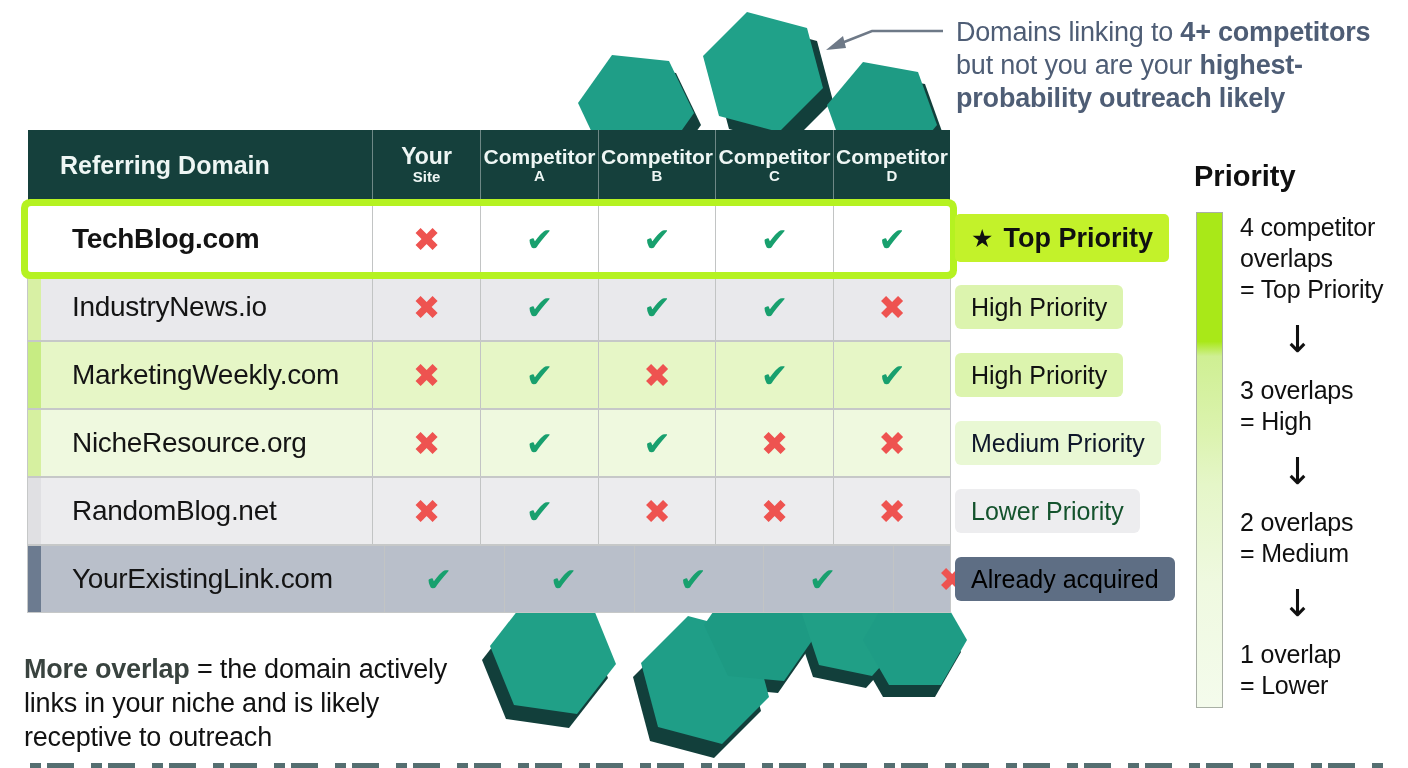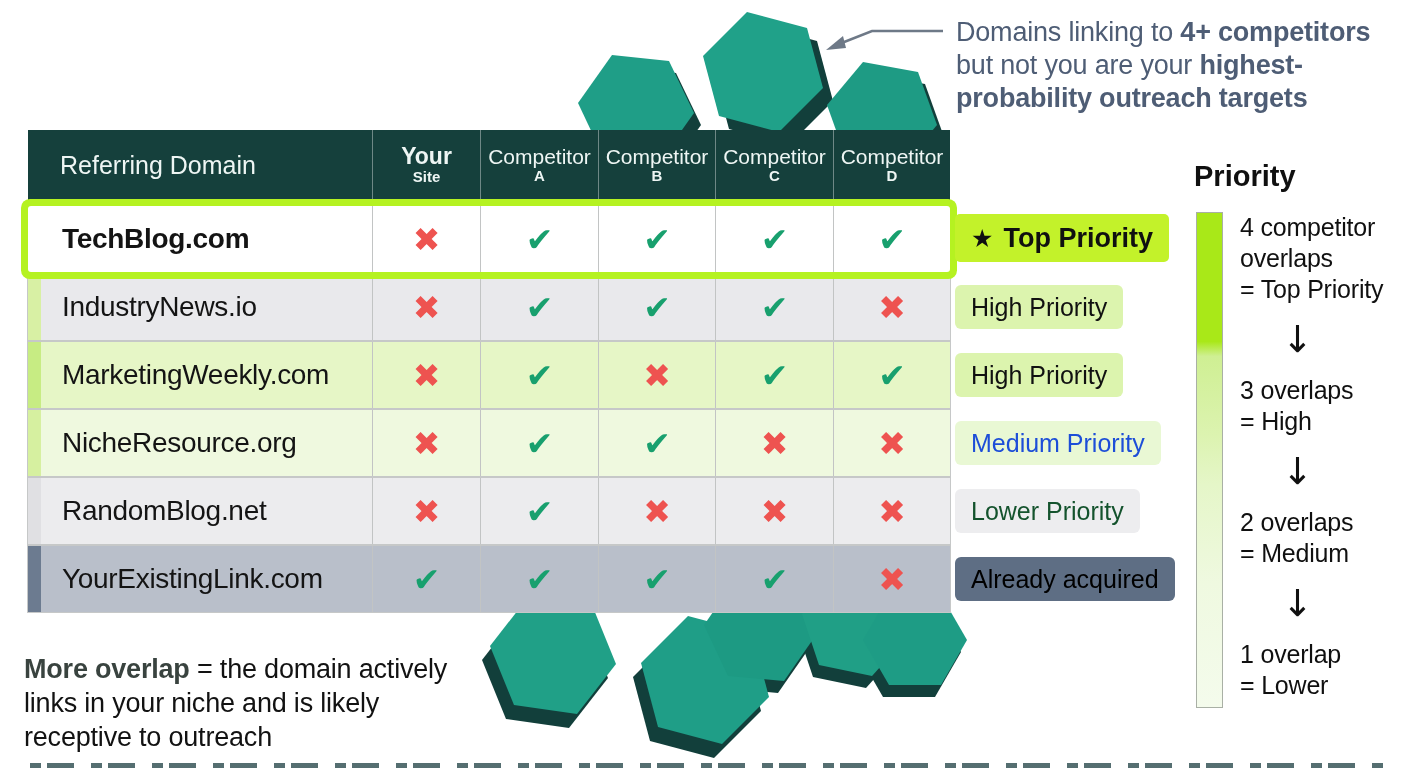--- a/index.html
+++ b/index.html
@@ -23,42 +23,42 @@
   .table { position:absolute; left:28px; top:130px; width:922px; z-index:2; }
   .thead {
     display:grid; grid-template-columns:344px 108px 118px 117px 118px 117px;
     height:70px; background:var(--header); color:#eef6f4;
   }
   .thead .hcell {
     display:flex; flex-direction:column; align-items:center; justify-content:center;
     text-align:center; line-height:1.12; border-left:1px solid rgba(255,255,255,.38);
   }
   .thead .hcell:first-child { border-left:none; align-items:flex-start; padding-left:32px; }
-  .h-top { font-size:21px; font-weight:400; }
+  .h-top { font-size:21px; font-weight:700; }
   .h-bottom { font-size:15px; font-weight:bold; }
   .hcell.emph .h-top { font-size:23px; font-weight:bold; }
   .hcell:first-child .h-top { font-size:25px; }
 
   .tbody { margin-top:6px; }
   .row {
     display:grid; grid-template-columns:344px 108px 118px 117px 118px 117px;
     height:66px; margin-top:2px; position:relative;
     box-shadow:0 0 0 1px #c6c8c8;
   }
   .row:first-child { margin-top:0; }
   .row.highlight {
     box-shadow:0 0 0 7px var(--lime);
     border-radius:3px; z-index:2;
   }
   .cell {
     display:flex; align-items:center; justify-content:center;
     border-left:1px solid #c2c4c4;
   }
   .cell.domain {
-    justify-content:flex-start; padding-left:34px; border-left:none;
+    justify-content:flex-start; padding-left:44px; border-left:none;
     font-size:28px; color:#141414; letter-spacing:-0.3px;
   }
   .row.bold-name .cell.domain { font-weight:bold; }
   .mark { font-family:"DejaVu Sans", sans-serif; font-size:33px; line-height:1; }
   .mark.check { color:var(--green); }
   .mark.x { color:var(--red); }
 
   
   .plabels { position:absolute; left:955px; top:0; z-index:3; }
   .plabel {
@@ -141,21 +141,21 @@
       <polygon points="908,636 872,676 819,665 802,614 838,574 891,585" fill="#209f86"></polygon>
       <polygon points="967,640 941,685 889,685 863,640 889,595 941,595" fill="#1e9c85"></polygon>
     </g>
 
     <g>
       <polyline points="943,31 872,31 834,46" fill="none" stroke="#6e7987" stroke-width="2.5"></polyline>
       <polygon points="826,50 843,36 846,48" fill="#6e7987"></polygon>
     </g>
   </svg>
 
-  <p class="annotation" id="annotation"><span>Domains linking to </span><span class="b">4+ competitors</span><span> but not you are your </span><span class="b">highest-probability outreach targets</span></p>
+  <p class="annotation" id="annotation"><span>Domains linking to </span><span class="b">4+ competitors</span><span> but not you are your </span><span class="b">highest-probability outreach likely</span></p>
 
   <div class="table">
     <div class="thead" id="thead">
         <div class="hcell">
           <div class="h-top">Referring Domain</div>
         </div>
         <div class="hcell emph">
           <div class="h-top">Your</div>
           <div class="h-bottom">Site</div>
         </div>
@@ -260,21 +260,21 @@
           <div class="cell">
             <span class="mark x">✖</span>
           </div>
           <div class="cell">
             <span class="mark x">✖</span>
           </div>
           <div class="cell">
             <span class="mark x">✖</span>
           </div>
         </div>
-        <div class="row" style="background: rgb(185, 191, 202);">
+        <div class="row" style="background: rgb(185, 191, 202); gap: 12px;">
           <div class="cell domain" style="box-shadow: rgb(108, 123, 144) 13px 0px 0px inset;">YourExistingLink.com</div>
           <div class="cell">
             <span class="mark check">✔</span>
           </div>
           <div class="cell">
             <span class="mark check">✔</span>
           </div>
           <div class="cell">
             <span class="mark check">✔</span>
           </div>
@@ -292,21 +292,21 @@
       <div class="plabel bold" style="background: rgb(195, 242, 42); color: rgb(16, 16, 16); top: 214px;">
         <span class="star">★</span>
         <span>Top Priority</span>
       </div>
       <div class="plabel" style="background: rgb(220, 244, 174); color: rgb(17, 17, 17); top: 285px;">
         <span>High Priority</span>
       </div>
       <div class="plabel" style="background: rgb(220, 244, 174); color: rgb(17, 17, 17); top: 353px;">
         <span>High Priority</span>
       </div>
-      <div class="plabel" style="background: rgb(233, 248, 212); color: #1d4ed8; top: 421px;">
+      <div class="plabel" style="background: rgb(233, 248, 212); color: #0f172a; top: 421px;">
         <span>Medium Priority</span>
       </div>
       <div class="plabel" style="background: rgb(237, 237, 239); color: #14532d; top: 489px;">
         <span>Lower Priority</span>
       </div>
       <div class="plabel" style="background: rgb(94, 110, 132); color: #000000; top: 557px;">
         <span>Already acquired</span>
       </div>
     </div>
 

